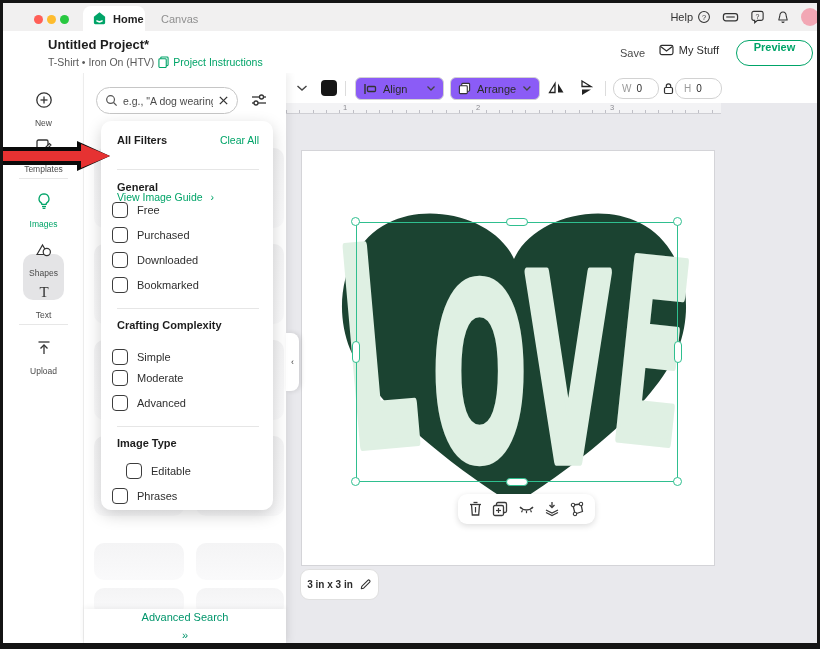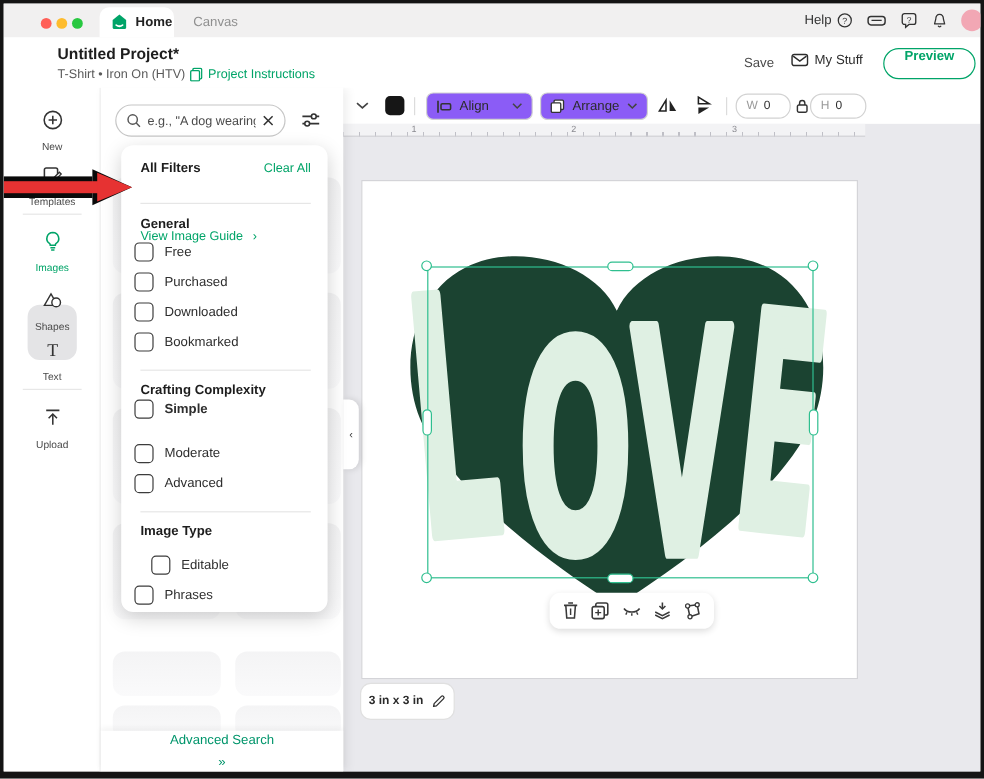--- a/index.html
+++ b/index.html
@@ -334,21 +334,21 @@
       <span class="chk"></span>
       <span class="chk-lbl">Downloaded</span>
     </div>
     <div class="chk-row" style="top:156px;">
       <span class="chk"></span>
       <span class="chk-lbl">Bookmarked</span>
     </div>
 
     <div class="dd-div" style="top:187px;"></div>
     <div class="dd-section" style="top:198px;">Crafting Complexity</div>
-    <div class="chk-row" style="top:212px;font-weight:bold;">
+    <div class="chk-row" style="top:228px;">
       <span class="chk"></span>
       <span class="chk-lbl">Simple</span>
     </div>
     <div class="chk-row" style="top:249px;">
       <span class="chk"></span>
       <span class="chk-lbl">Moderate</span>
     </div>
     <div class="chk-row" style="top:274px;">
       <span class="chk"></span>
       <span class="chk-lbl">Advanced</span>

